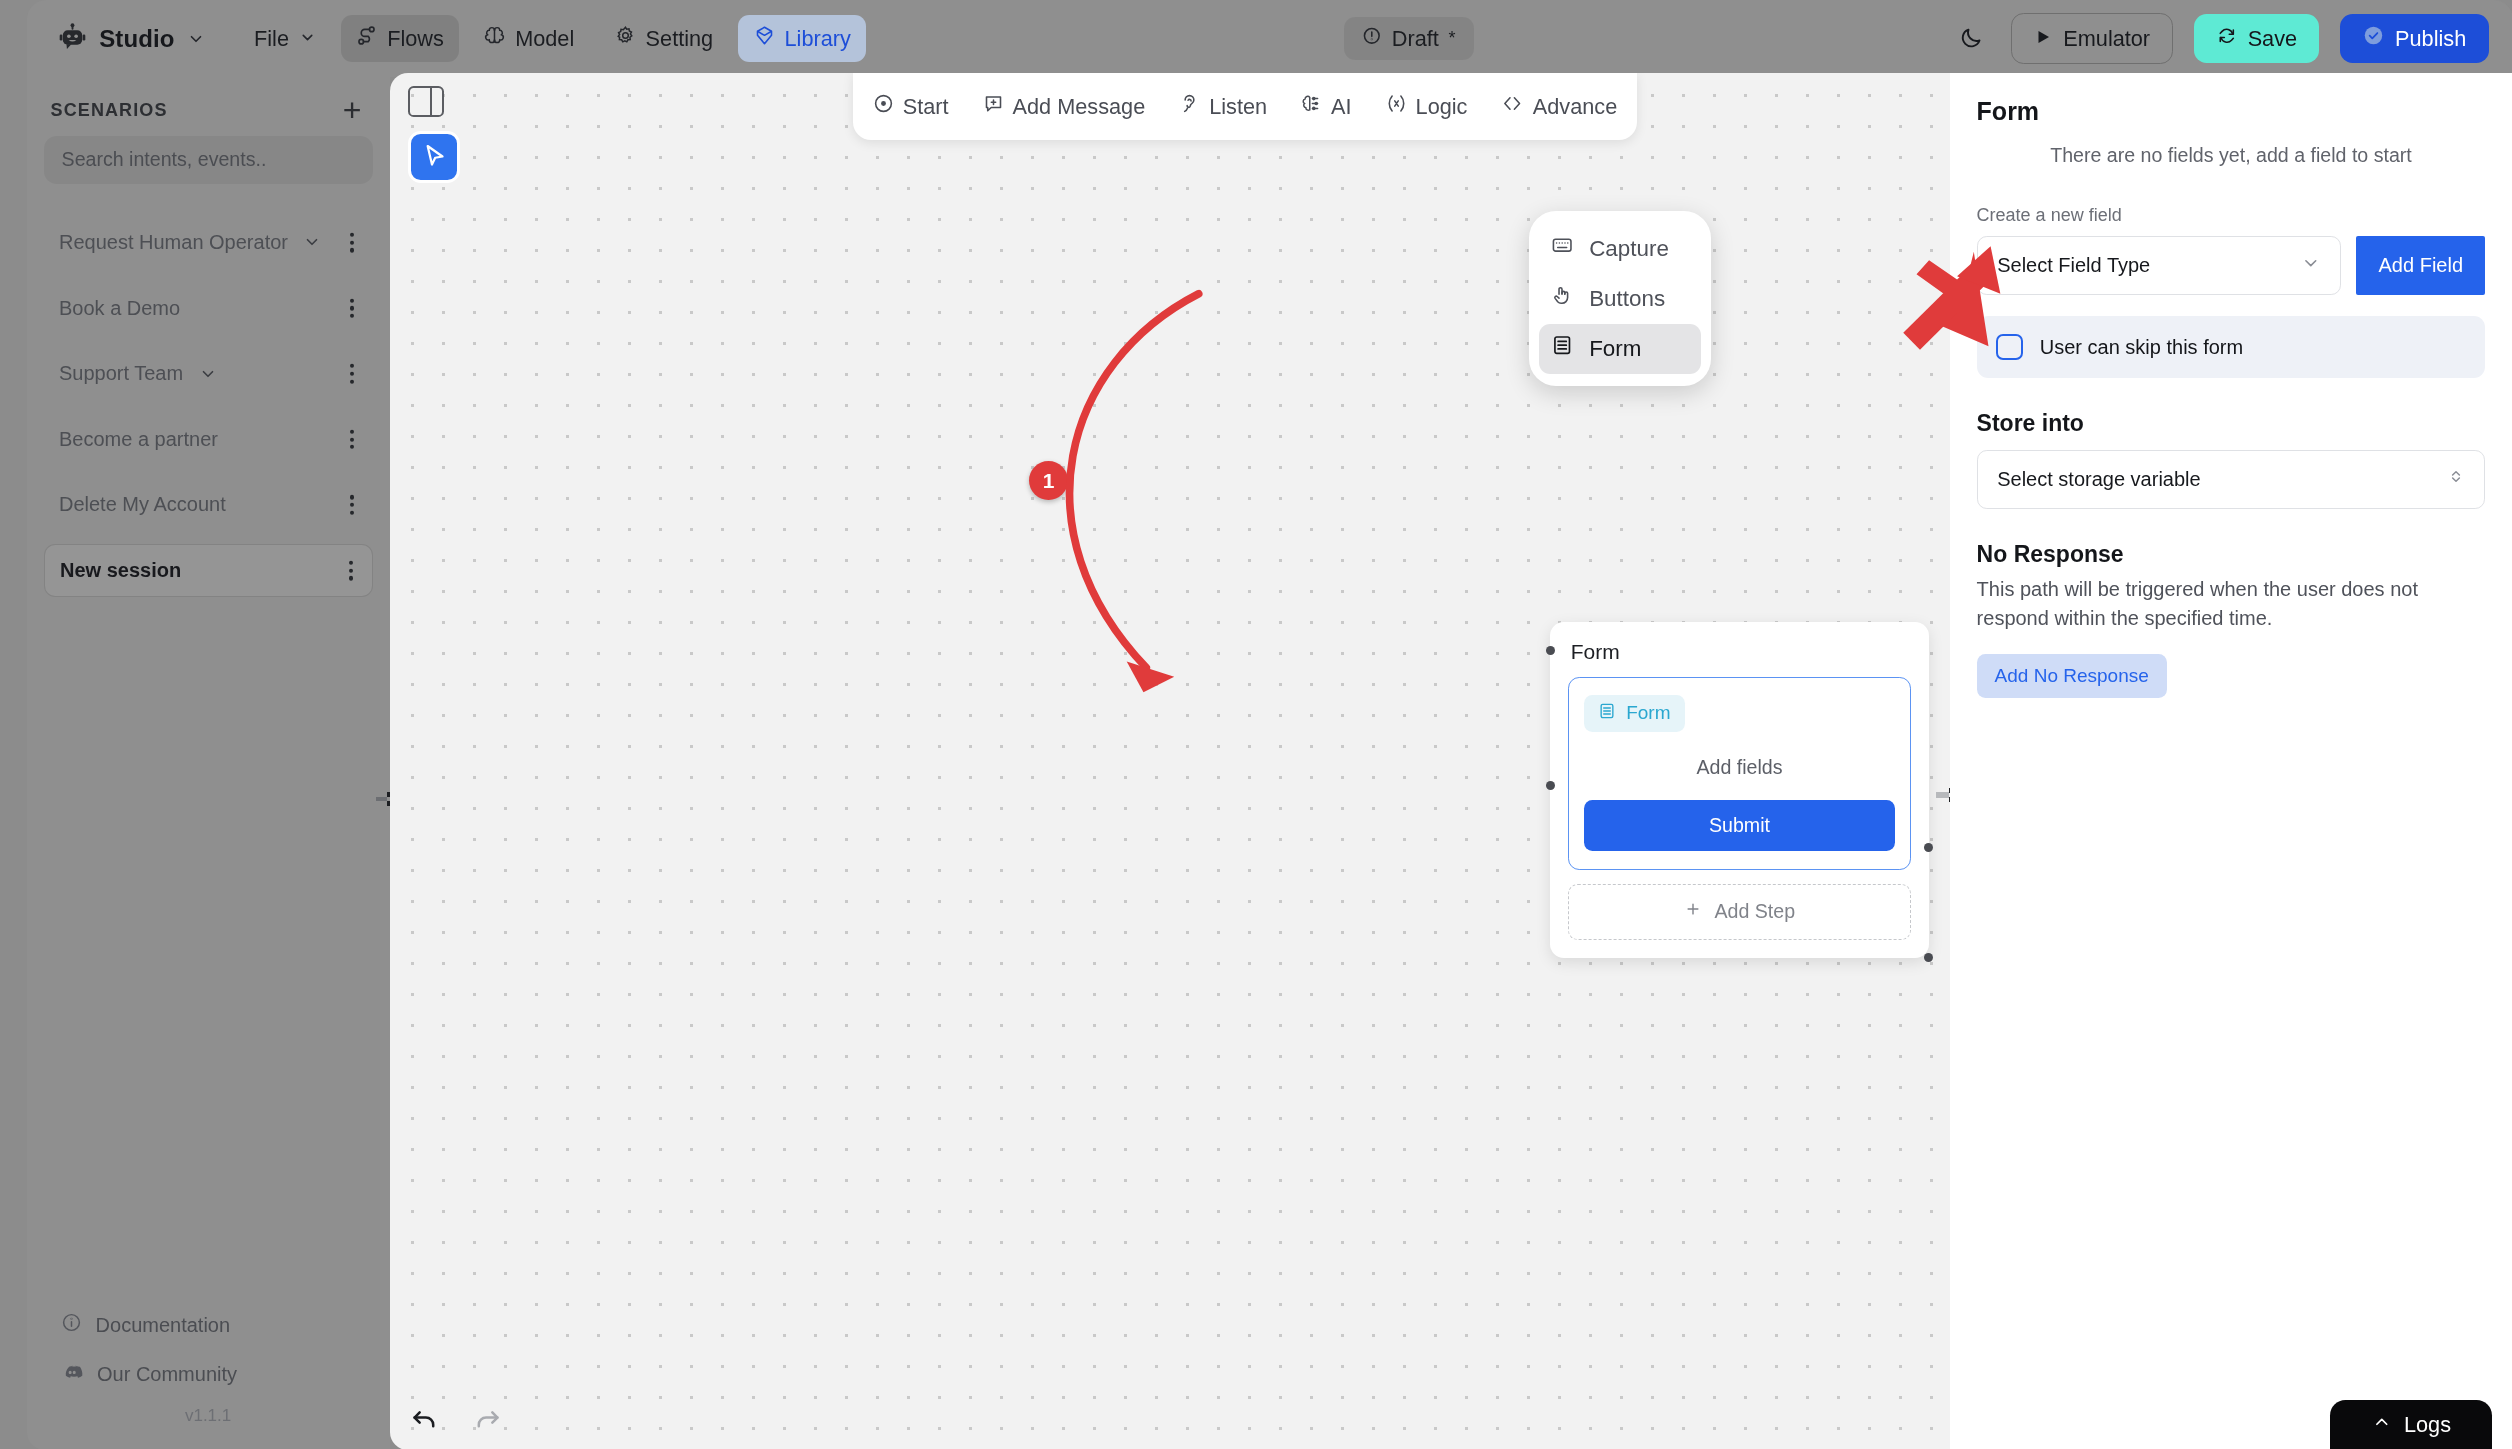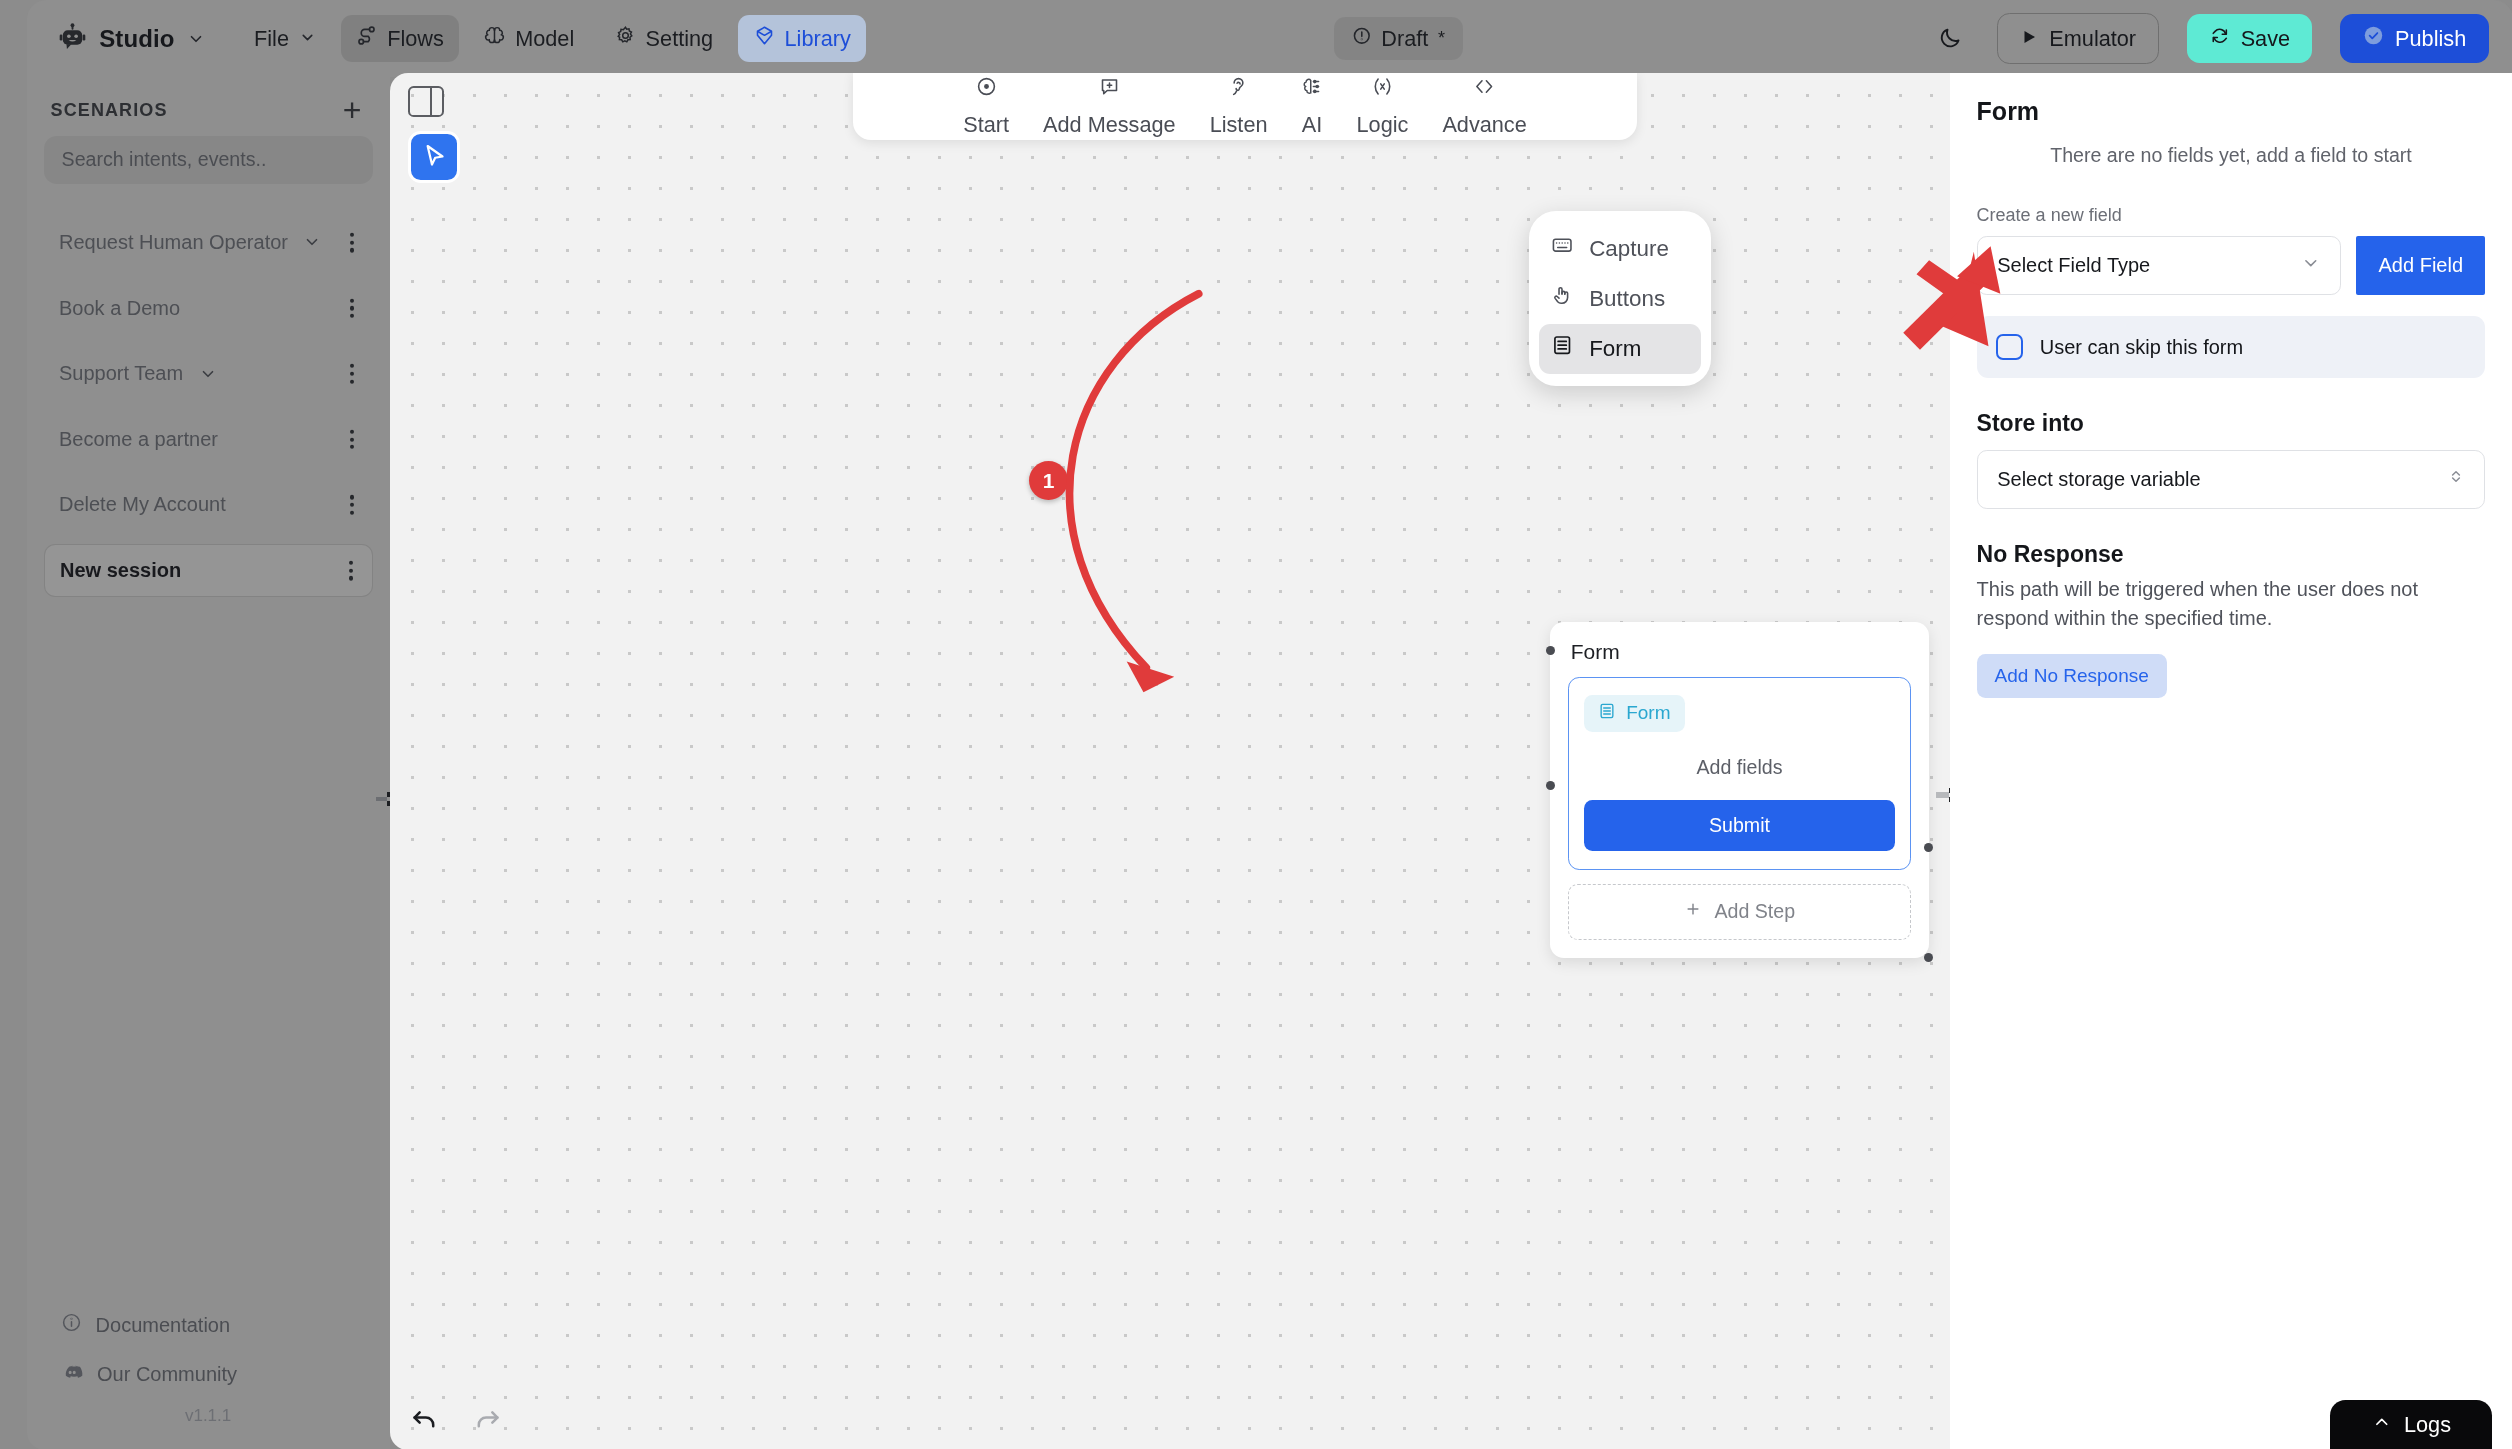--- a/index.html
+++ b/index.html
@@ -33,21 +33,21 @@
   .menu-item svg { stroke: #24262b; }
   .spacer { flex: 1 1 auto; }
 
   .draft-pill {
     display: flex; align-items: center; gap: 9.8px;
     background: rgba(0,0,0,.07); padding: 8.4px 18px; border-radius: 11.2px;
     font-size: 21.7px; color: #1b1d21;
   }
   .draft-star { font-size: 18px; vertical-align: super; }
 
-  .right-actions { display: flex; align-items: center; gap: 28px; }
+  .right-actions { display: flex; align-items: center; gap: 21px; }
   .icon-btn-plain { padding: 7px; display: flex; align-items: center; }
   .btn {
     display: flex; align-items: center; gap: 11.2px;
     border-radius: 12.6px; font-size: 21.7px; padding: 11.2px 22.4px; white-space: nowrap;
   }
   .btn-outline { border: 1.4px solid #6f6f6f; color: #17191d; }
   .btn-grey { background: #5eead4; color: #15171b; }
   .btn-blue { background: #1d4ed8; color: #ffffff; }
 
   
@@ -116,21 +116,21 @@
 
   
   .flow-toolbar {
     position: absolute; left: 463px; top: 0px; width: 784px; height: 67px;
     background: #ffffff; border-bottom-left-radius: 18px; border-bottom-right-radius: 18px;
     box-shadow: 0 2.8px 11.2px rgba(0,0,0,.09);
     display: flex; align-items: center; justify-content: center; gap: 0px;
   }
   .tool {
     display: flex; align-items: center; gap: 9px;
-    padding: 8.4px 17px; font-size: 21.7px; color: #4a4d55; white-space: nowrap; flex-direction: column;
+    padding: 8.4px 17px; font-size: 21.7px; color: #4a4d55; white-space: nowrap;
   }
 
   
   .dropdown {
     position: absolute; left: 1139px; top: 138px; width: 182px;
     background: #ffffff; border-radius: 27px; padding: 12.6px 9.8px;
     box-shadow: 0 7px 24px rgba(0,0,0,.16);
   }
   .dd-item {
     display: flex; align-items: center; gap: 15.4px;

